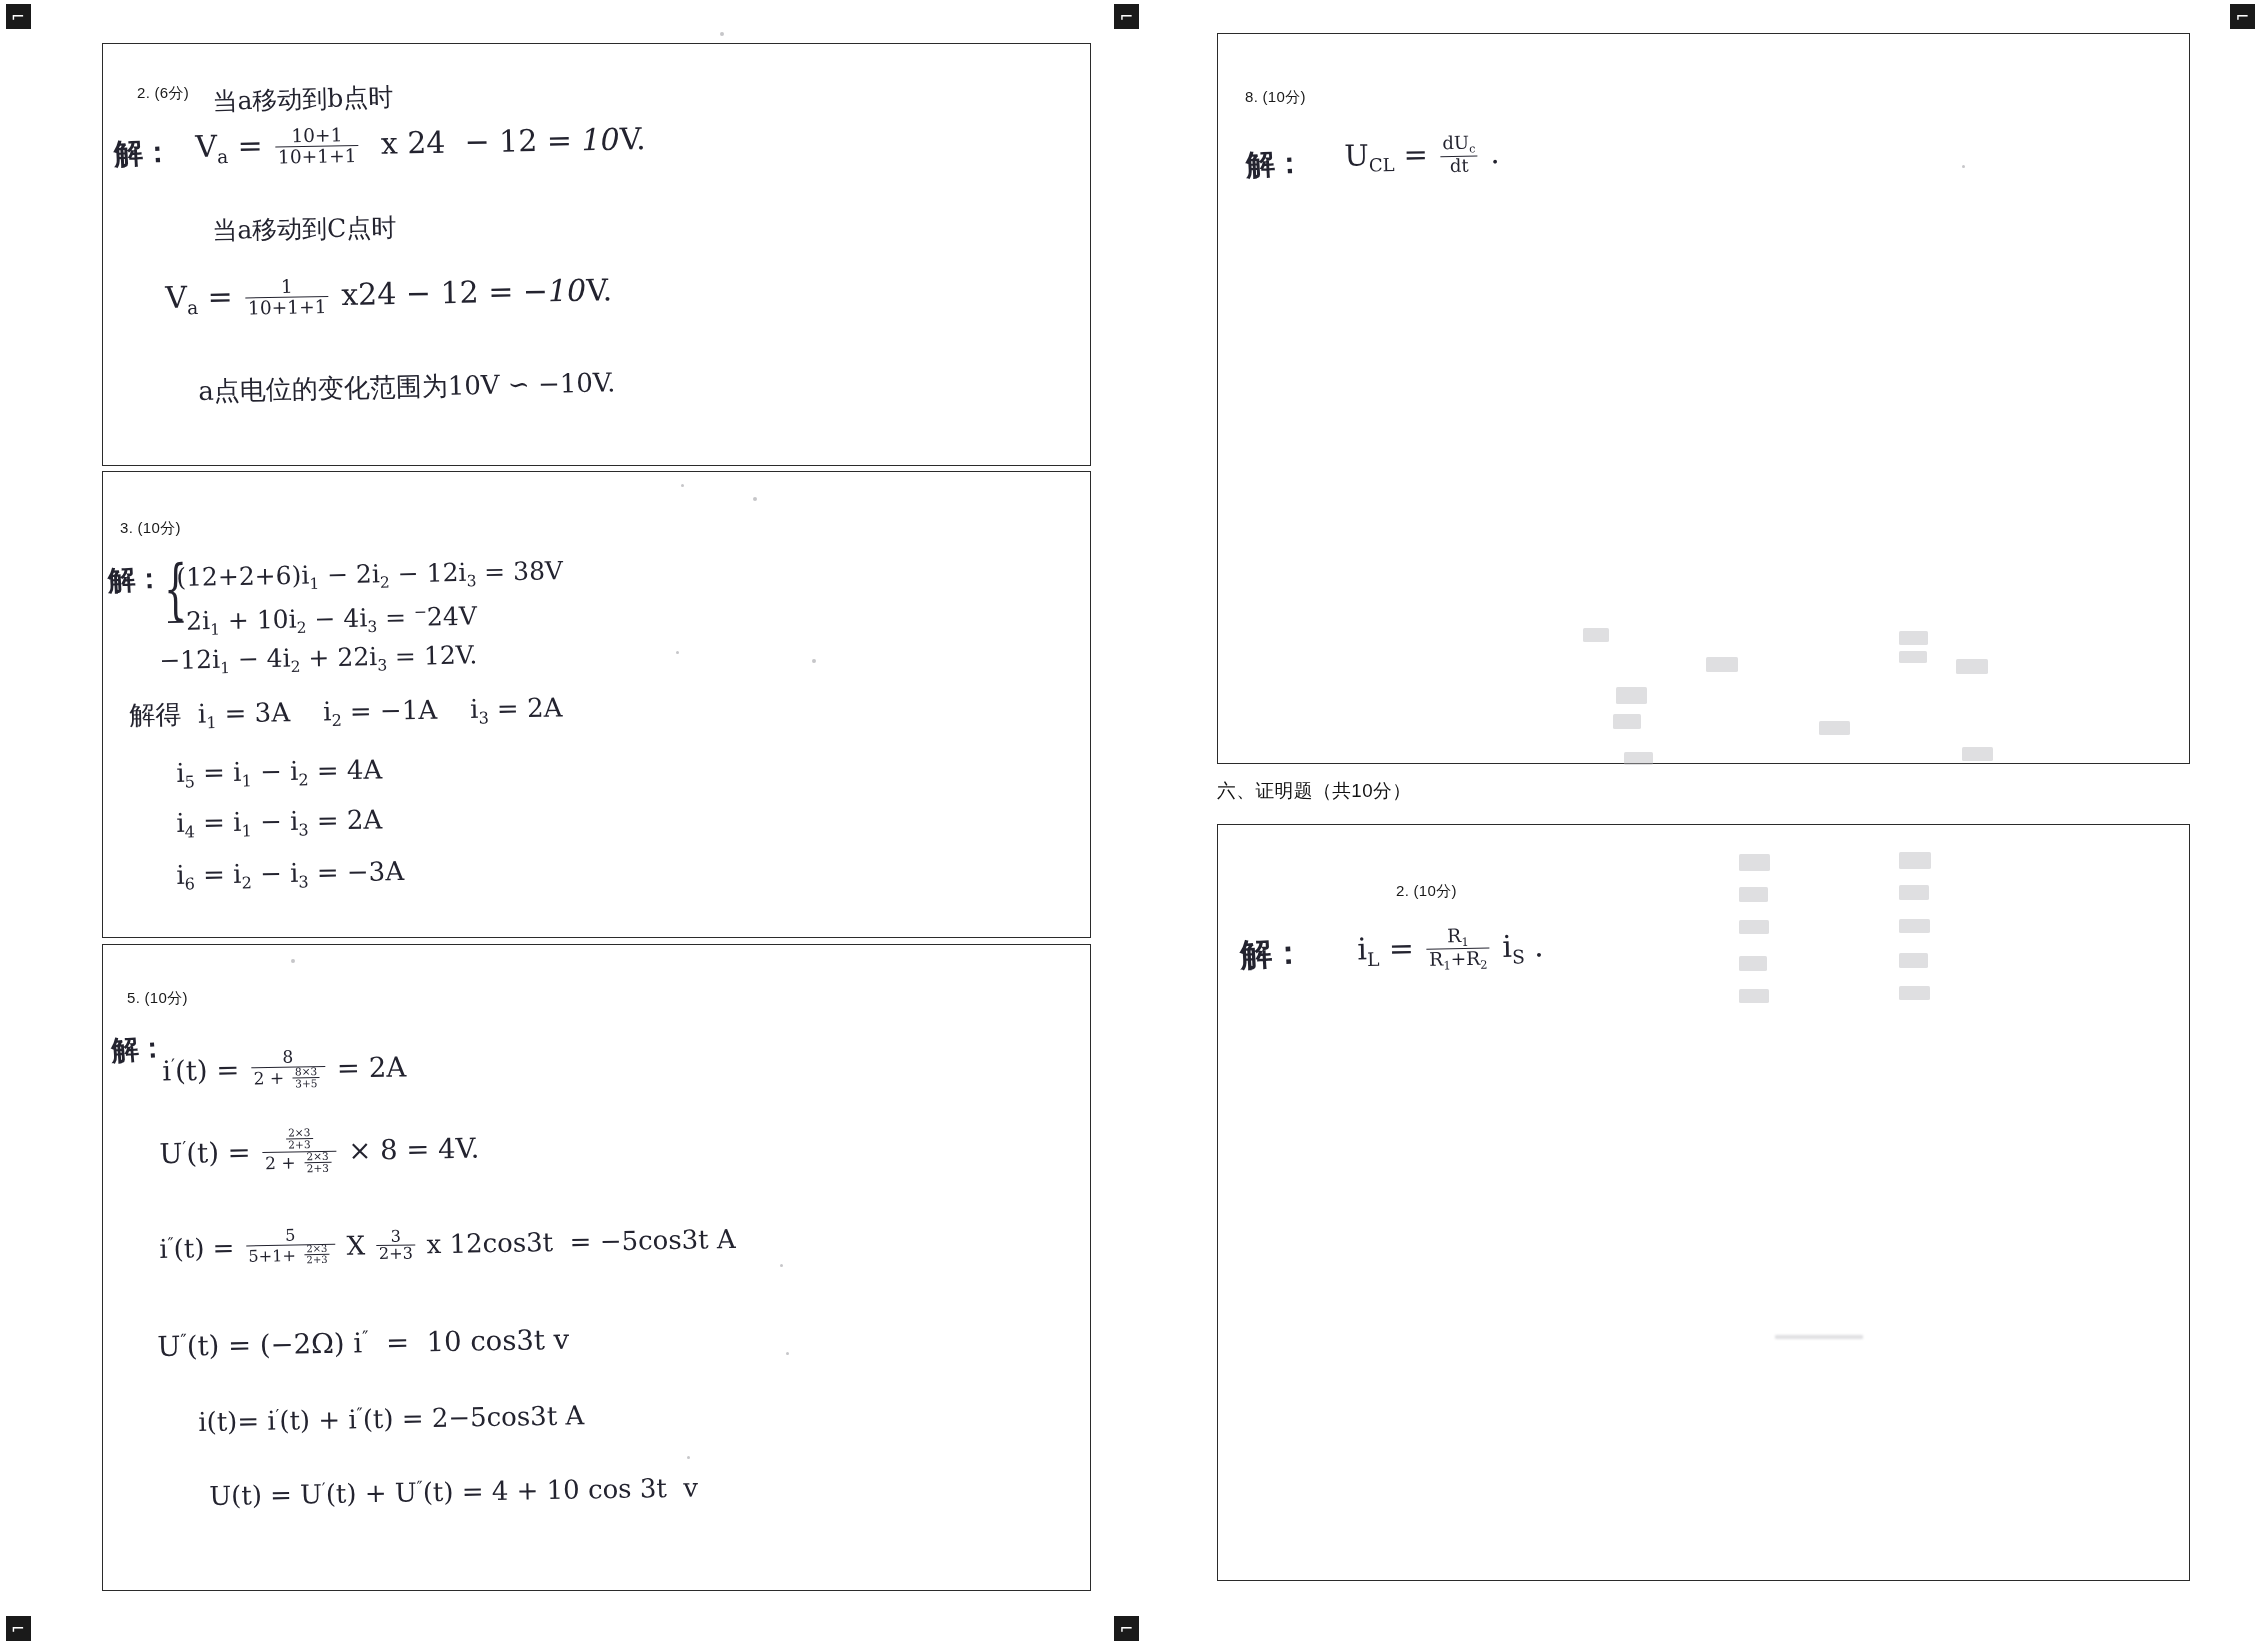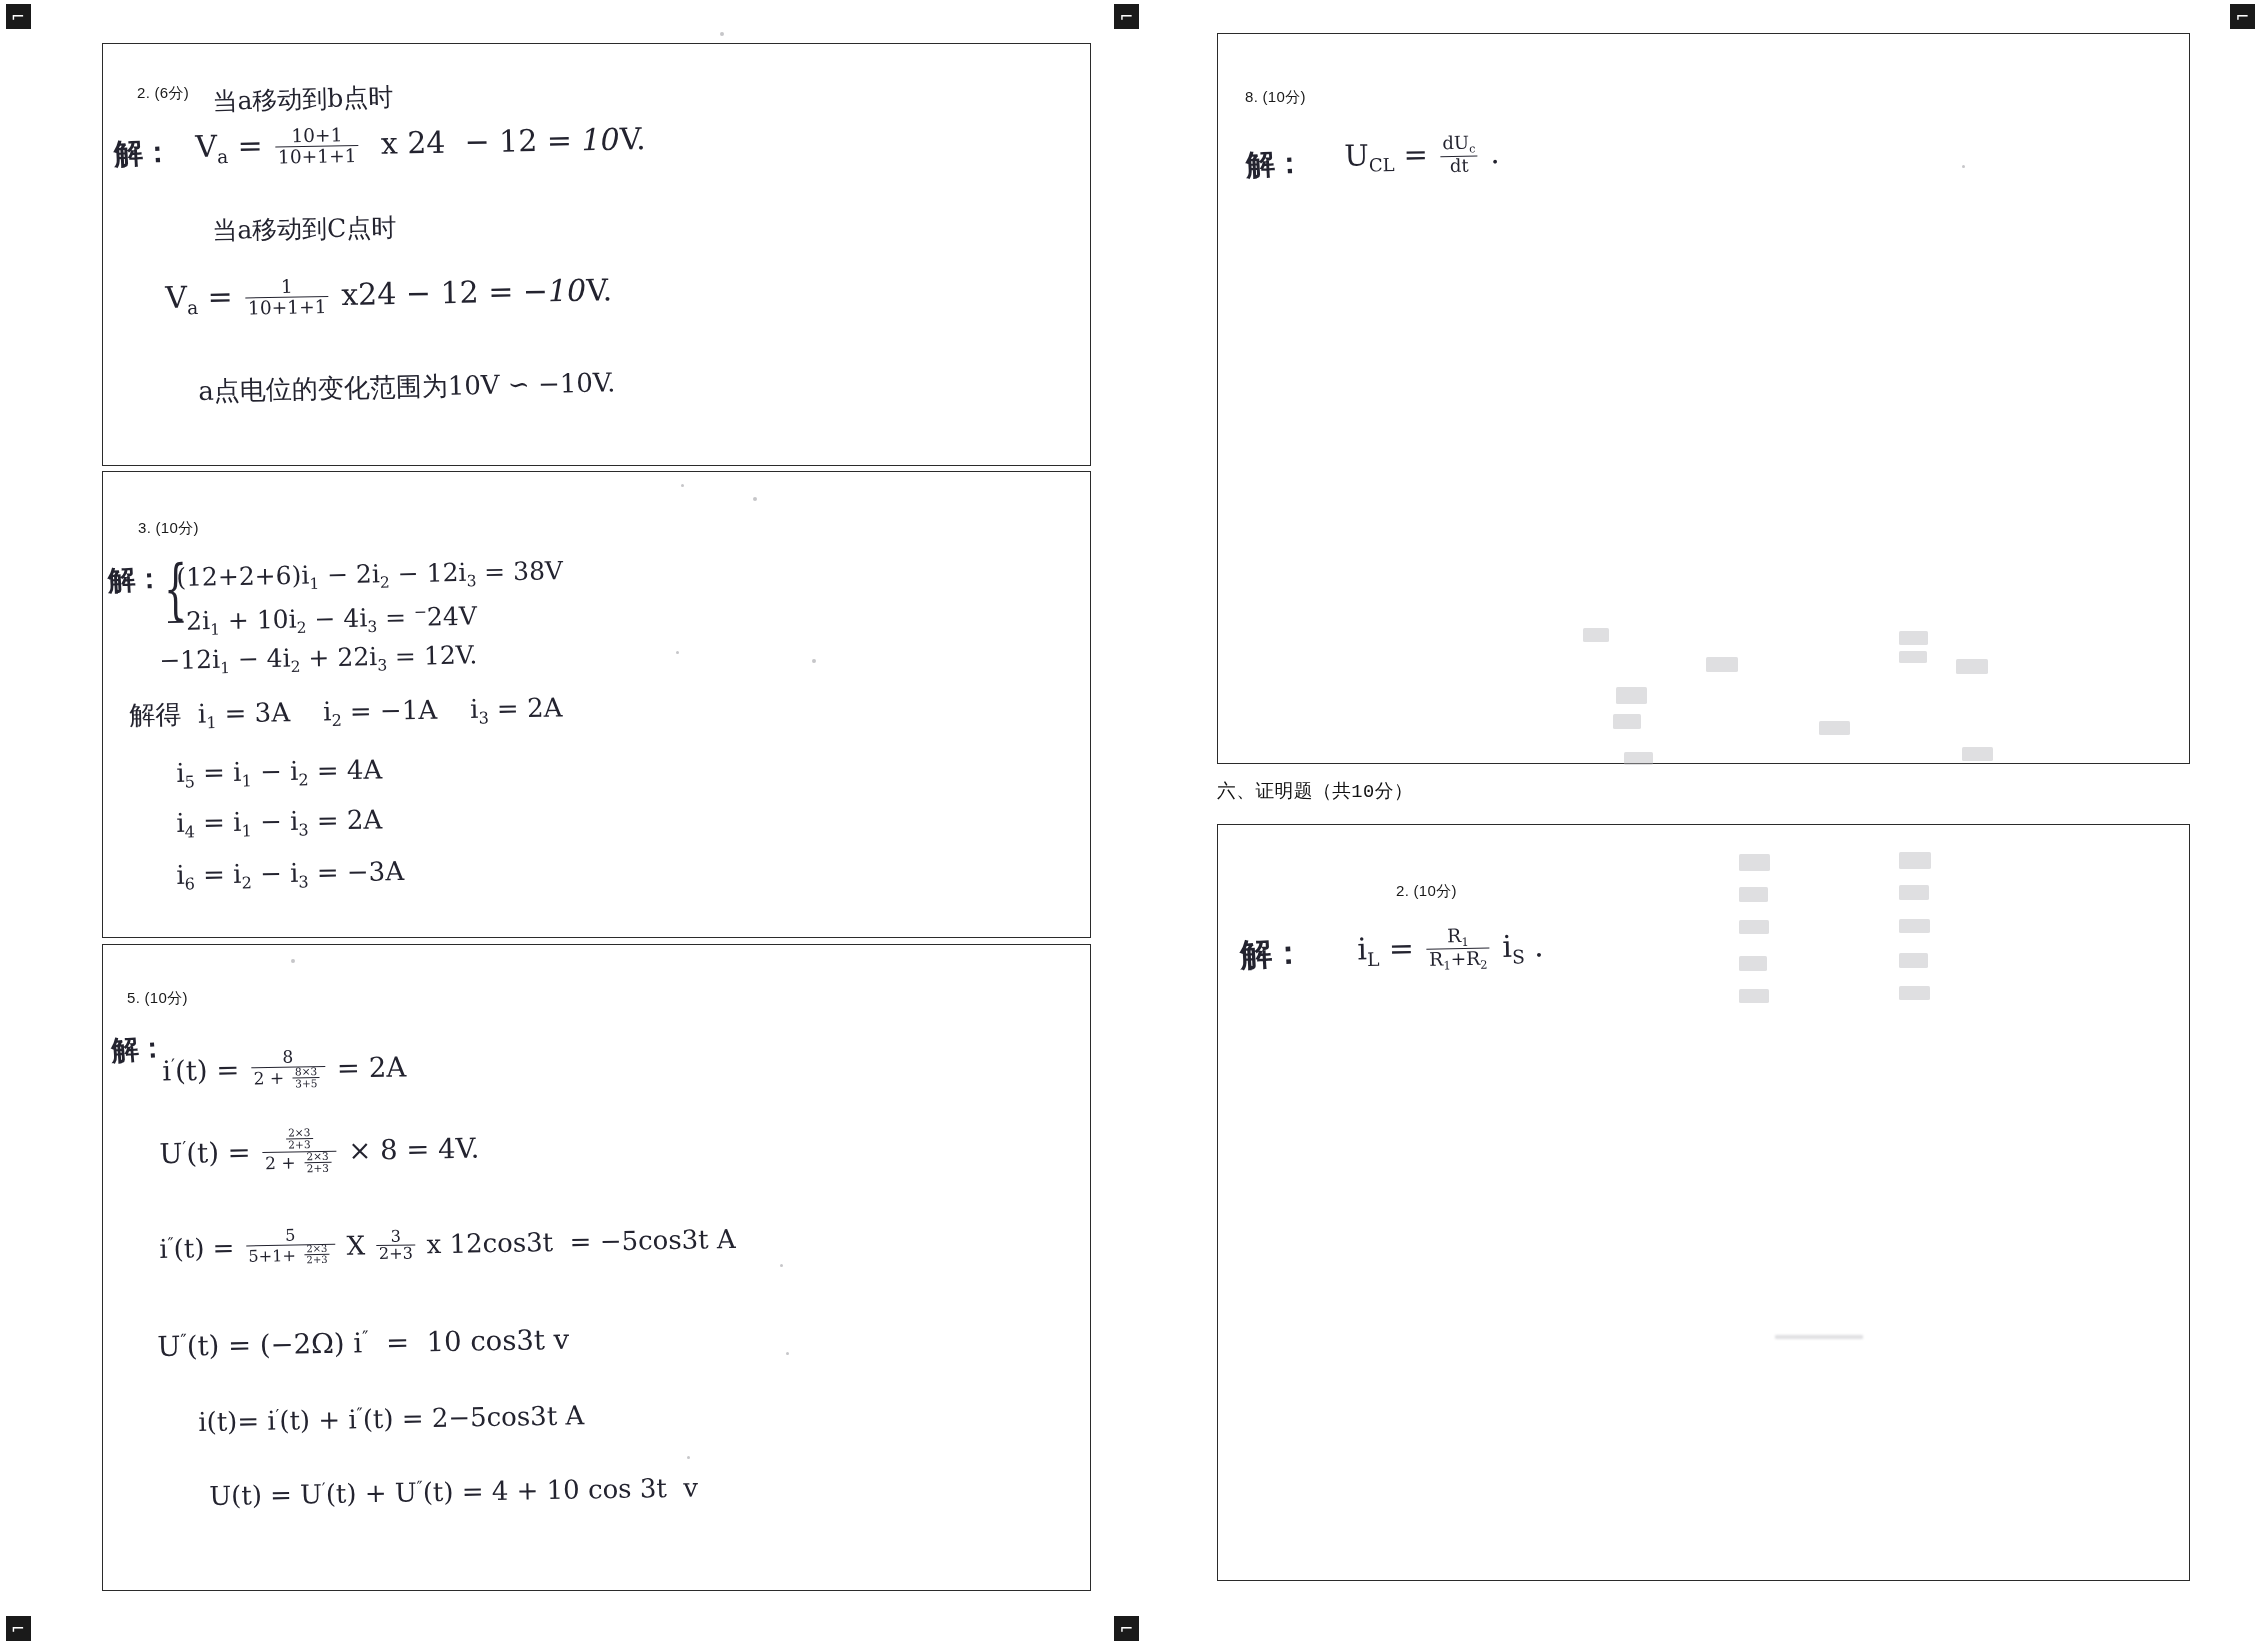--- a/index.html
+++ b/index.html
@@ -146,21 +146,21 @@
 <div class="hw ink" style="left:165px; top:280px; font-size:30px; transform: rotate(-1deg);">
   V<span class="sub">a</span> =
   <span class="frac"><span class="num">1</span><span class="den">10+1+1</span></span>
   x24 − 12 = −<i>10</i>V.
 </div>
 
 <div class="hw ink" style="left:198px; top:374px; font-size:26px; transform: rotate(-1.2deg);">a点电位的变化范围为10V ∽ −10V.</div>
 
 <div class="answer-box" style="left:102px; top:471px; width:989px; height:467px;">
 </div>
-<div class="q-label" style="left:120px; top:519px;margin-left:18px;">3. (10分)</div>
+<div class="q-label" style="left:120px; top:519px;">3. (10分)</div>
 
 <div class="hw hw-solver ink" style="left:107px; top:563px; font-size:27.5px; transform: rotate(-3deg);">解：</div>
 <div class="brace" style="left:164px; top:550px;">{</div>
 
 <div class="hw ink" style="left:176px; top:563px; font-size:25px; transform: rotate(-1deg);">
   (12+2+6)i<span class="sub">1</span> − 2i<span class="sub">2</span> − 12i<span class="sub">3</span> = 38V
 </div>
 <div class="hw ink" style="left:165px; top:607px; font-size:25px; transform: rotate(-1deg);">
   −2i<span class="sub">1</span> + 10i<span class="sub">2</span> − 4i<span class="sub">3</span> = <span class="sup">−</span>24V
 </div>
@@ -234,21 +234,21 @@
 <div class="smudge" style="left:1616px; top:687px; width:31px; height:16.5px;"></div>
 <div class="smudge" style="left:1613px; top:714px; width:27.5px; height:15.4px;"></div>
 <div class="smudge" style="left:1624px; top:752px; width:29px; height:13px;"></div>
 <div class="smudge" style="left:1706px; top:657px; width:32px; height:15.4px;"></div>
 <div class="smudge" style="left:1819px; top:721px; width:31px; height:14.3px;"></div>
 <div class="smudge" style="left:1899px; top:631px; width:29px; height:14.3px;"></div>
 <div class="smudge" style="left:1899px; top:651px; width:27.5px; height:12px;"></div>
 <div class="smudge" style="left:1956px; top:659px; width:32px; height:15.4px;"></div>
 <div class="smudge" style="left:1962px; top:747px; width:31px; height:14.3px;"></div>
 
-<div class="section-heading" style="left:1217px; top:778px;font-family:Liberation Mono, monospace;">六、证明题（共10分）</div>
+<div class="section-heading" style="left:1217px; top:778px;">六、证明题（共10分）</div>
 
 <div class="answer-box" style="left:1217px; top:824px; width:973px; height:757px;">
 </div>
 <div class="q-label" style="left:1396px; top:882px;">2. (10分)</div>
 
 <div class="hw hw-solver ink" style="left:1239px; top:934px; font-size:32px; transform: rotate(-3deg);">解：</div>
 
 <div class="hw ink" style="left:1357px; top:929px; font-size:30px; transform: rotate(-1deg);">
   i<span class="sub">L</span> =
   <span class="frac"><span class="num">R<span class="sub">1</span></span><span class="den">R<span class="sub">1</span>+R<span class="sub">2</span></span></span>

